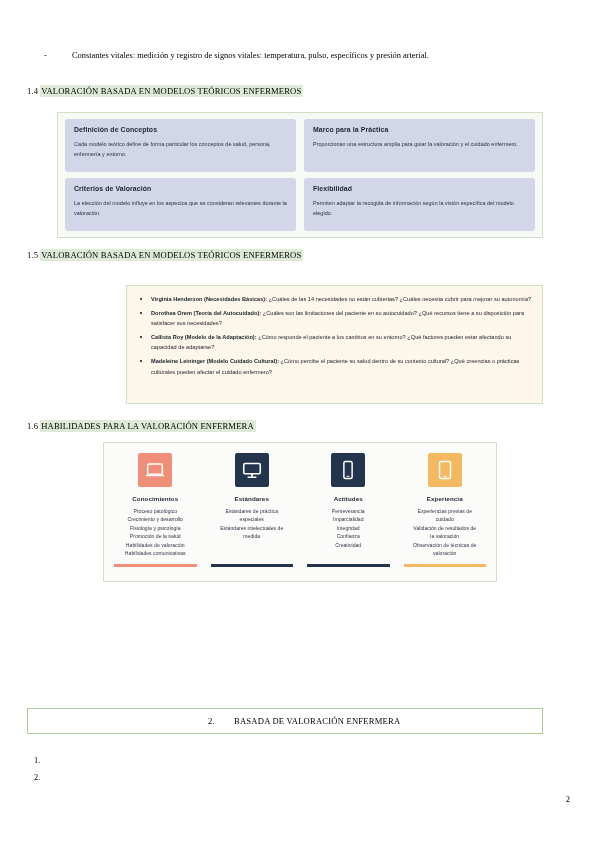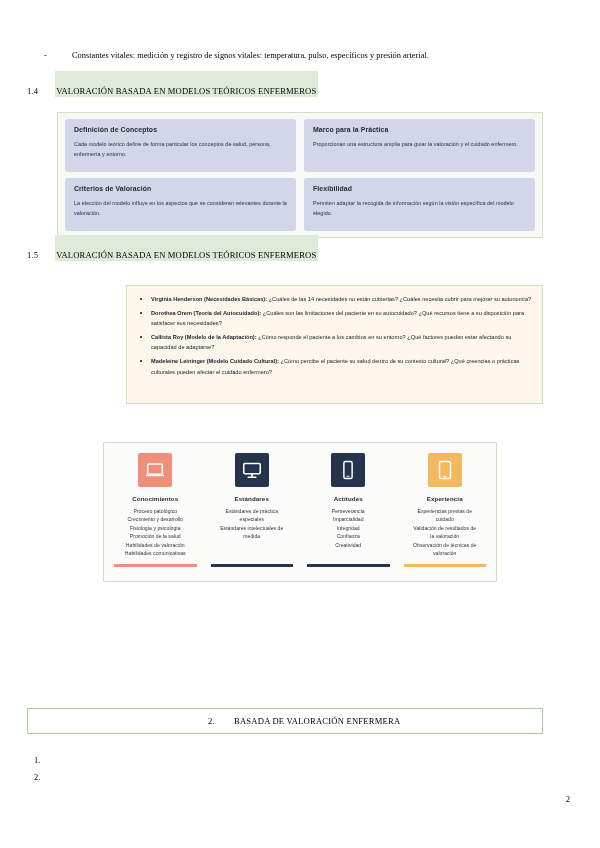--- a/index.html
+++ b/index.html
@@ -45,26 +45,26 @@
   
   .sec-head {
     position: absolute;
     left: 27px;
     font-size: 8.6px;
     letter-spacing: 0.15px;
     white-space: nowrap;
   }
   .sec-head .num {
     background: transparent;
-    padding-right: 17px;
+    padding-right: 2px;
     text-align: right;
   }
   .sec-head .hl {
     background: #dfe9d8;
-    padding: 15px 2px 1px 1px;
+    padding: 1px 2px 1px 1px;
     margin-top: 40px;
   }
 
   #sec14 { top: 86px; }
   #sec15 { top: 250px; }
   #sec16 { top: 421px; }
 
   
   .block-14 {
     position: absolute;
@@ -295,20 +295,23 @@
 
   <div class="block-15">
     <ul class="model-list">
       <li class="model-item"><b>Virginia Henderson (Necesidades Básicas):</b><span> ¿Cuáles de las 14 necesidades no están cubiertas? ¿Cuáles necesita cubrir para mejorar su autonomía?</span></li>
       <li class="model-item"><b>Dorothea Orem (Teoría del Autocuidado):</b><span> ¿Cuáles son las limitaciones del paciente en su autocuidado? ¿Qué recursos tiene a su disposición para satisfacer sus necesidades?</span></li>
       <li class="model-item"><b>Callista Roy (Modelo de la Adaptación):</b><span> ¿Cómo responde el paciente a los cambios en su entorno? ¿Qué factores pueden estar afectando su capacidad de adaptarse?</span></li>
       <li class="model-item"><b>Madeleine Leininger (Modelo Cuidado Cultural):</b><span> ¿Cómo percibe el paciente su salud dentro de su contexto cultural? ¿Qué creencias o prácticas culturales pueden afectar el cuidado enfermero?</span></li>
     </ul>
   </div>
 
+  <div class="sec-head" id="sec16">
+    <span class="num">1.6</span><span class="hl">HABILIDADES PARA LA VALORACIÓN ENFERMERA</span>
+  </div>
 
   <div class="block-16">
     <div class="skills-grid">
 
       <div class="skill-col">
         <div class="skill-icon" style="background:#ef8f79">
           <svg width="22" height="22" viewBox="0 0 24 24" aria-hidden="true">
             <rect x="4" y="5.5" width="16" height="11" rx="1.2" fill="none" stroke="#ffffff" stroke-width="1.6"></rect>
             <rect x="2" y="17" width="20" height="1.8" rx="0.9" fill="#ffffff"></rect>
           </svg>

